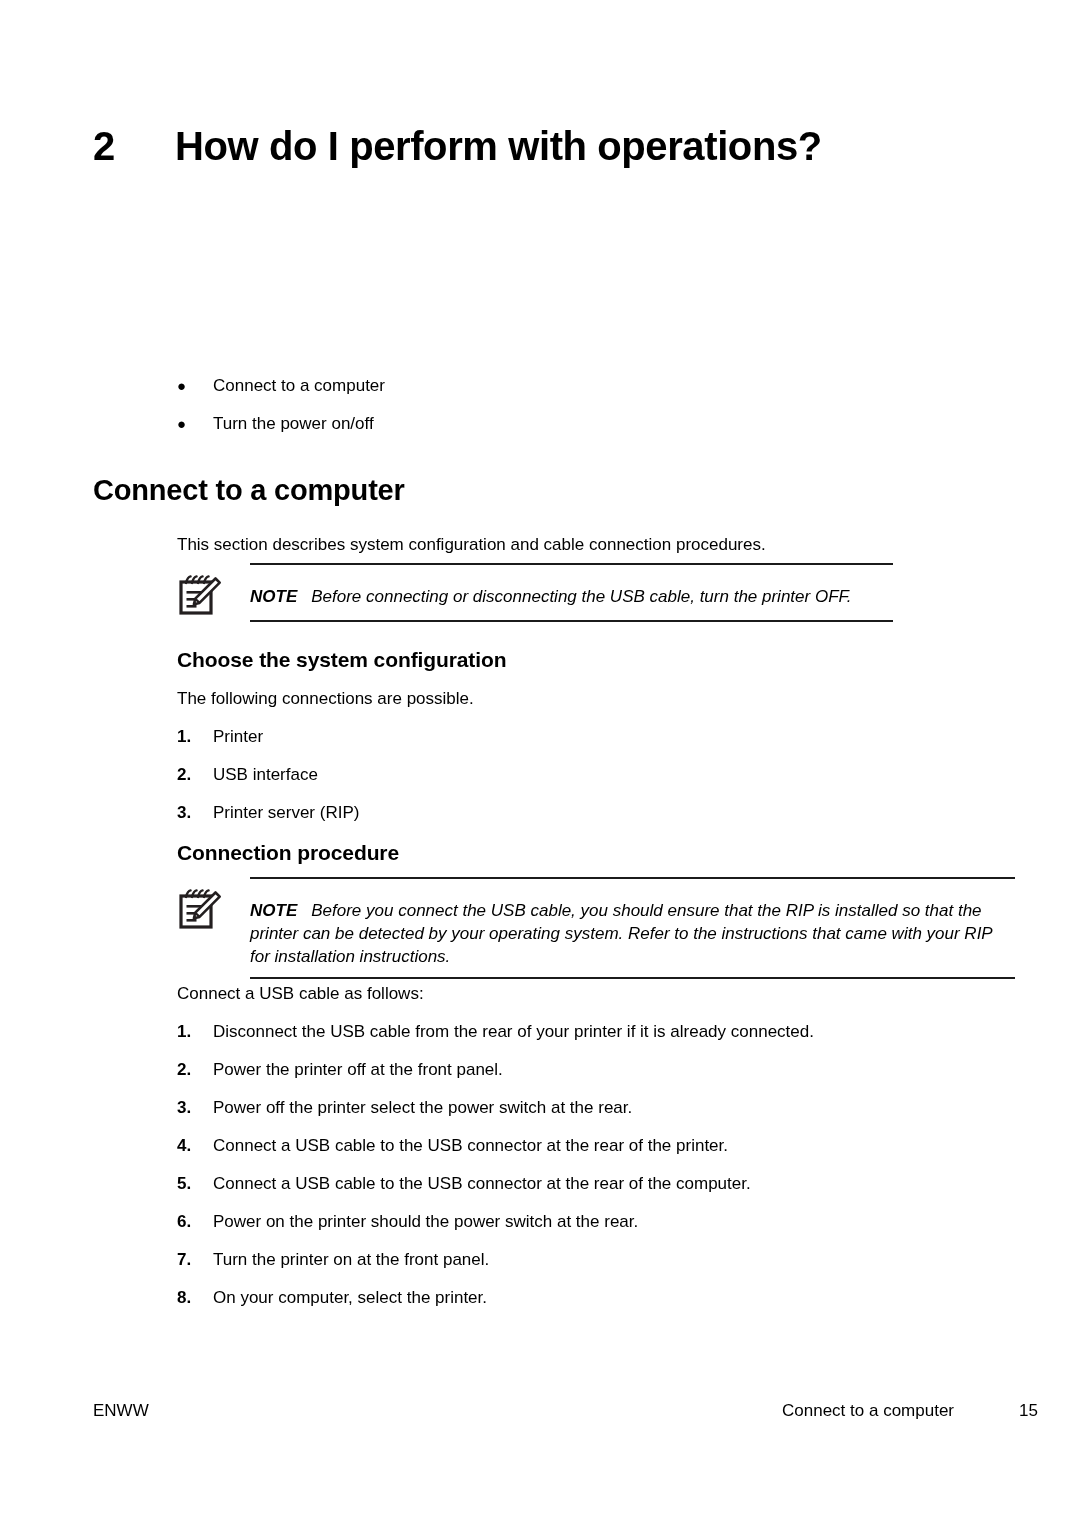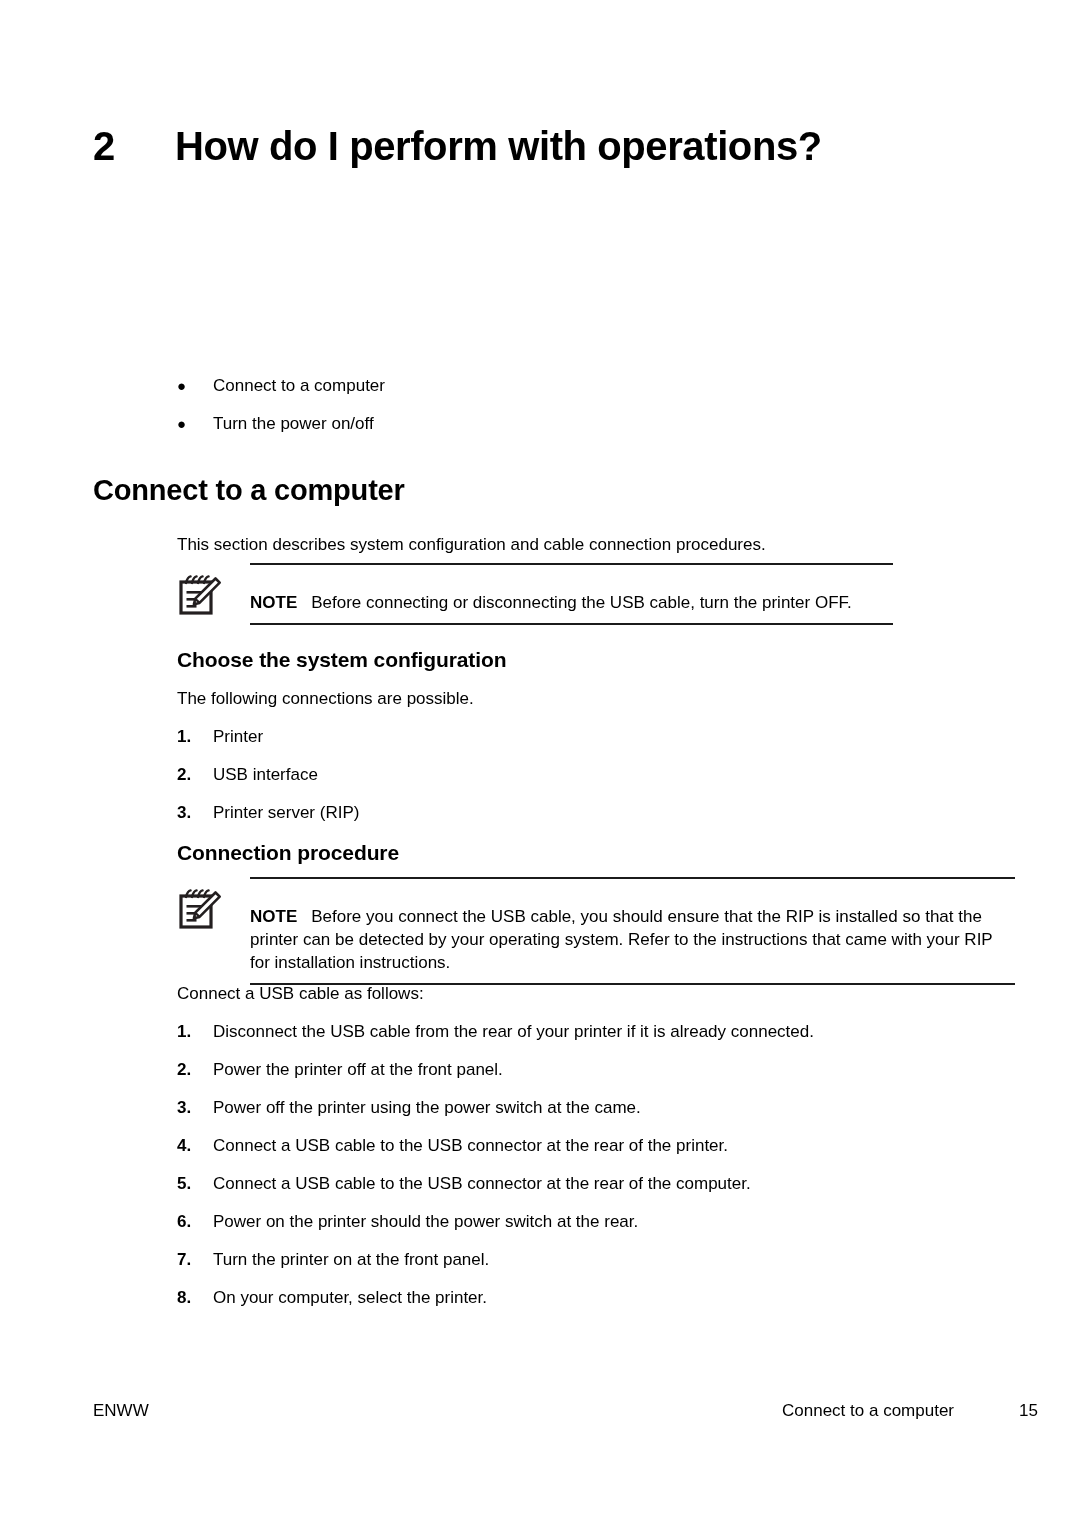--- a/index.html
+++ b/index.html
@@ -108,22 +108,23 @@
     align-items: flex-start;
   }
   .note-icon {
     flex: 0 0 73px;
     padding-top: 7px;
   }
   .note-content {
     flex: 1;
     font-size: 17px;
     line-height: 23px;
-    padding-top: 26px;
+    padding-top: 20px;
     padding-bottom: 9px;
+    font-style: italic;
   }
   .note-label {
     font-weight: bold;
     margin-right: 14px;
   }
 
   
   .num-list {
     position: absolute;
     left: 177px;
@@ -262,21 +263,21 @@
     <div class="num-item">
       <span class="num-marker">1.</span>
       <span class="num-text">Disconnect the USB cable from the rear of your printer if it is already connected.</span>
     </div>
     <div class="num-item">
       <span class="num-marker">2.</span>
       <span class="num-text">Power the printer off at the front panel.</span>
     </div>
     <div class="num-item">
       <span class="num-marker">3.</span>
-      <span class="num-text">Power off the printer using the power switch at the came.</span>
+      <span class="num-text">Power off the printer select the power switch at the rear.</span>
     </div>
     <div class="num-item">
       <span class="num-marker">4.</span>
       <span class="num-text">Connect a USB cable to the USB connector at the rear of the printer.</span>
     </div>
     <div class="num-item">
       <span class="num-marker">5.</span>
       <span class="num-text">Connect a USB cable to the USB connector at the rear of the computer.</span>
     </div>
     <div class="num-item">

